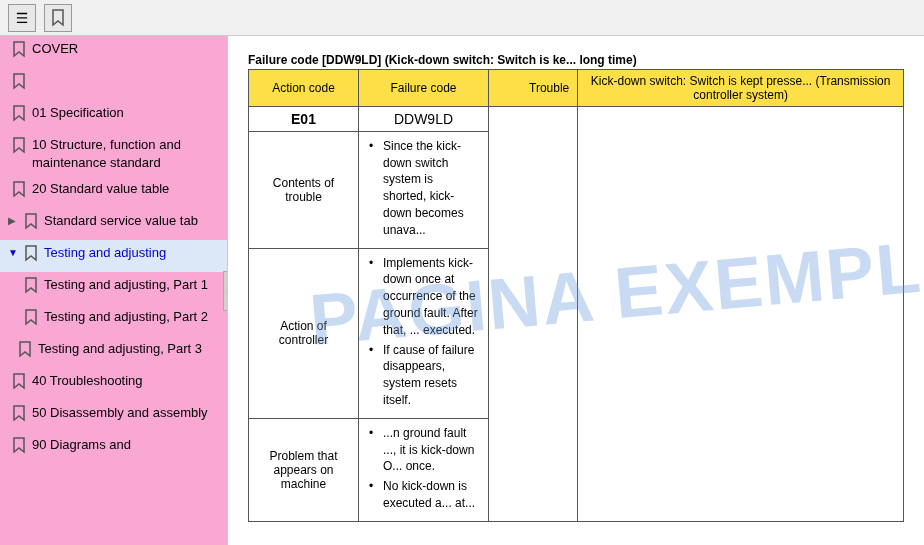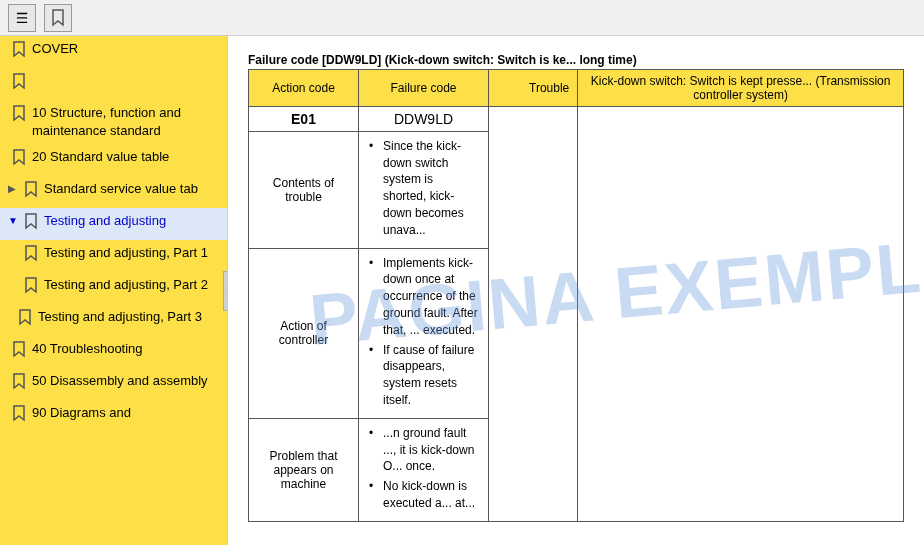--- a/index.html
+++ b/index.html
@@ -38,21 +38,21 @@
 
     .main-layout {
       display: flex;
       flex: 1;
       overflow: hidden;
     }
 
     .sidebar {
       width: 228px;
       flex-shrink: 0;
-      background: #fde047;
+      background: #f9a8d4;
       border-right: 1px solid #ccc;
       overflow-y: auto;
       position: relative;
     }
 
     .sidebar-item {
       display: flex;
       align-items: flex-start;
       padding: 4px 8px 4px 12px;
       cursor: pointer;
@@ -203,20 +203,28 @@
       </div>
 
       <div class="sidebar-item">
         <span class="bookmark-icon">
           <svg width="14" height="18" viewBox="0 0 14 18" class="bookmark-svg">
               <path d="M2 1 h10 v14 l-5-4 -5 4 Z"></path>
             </svg>
         </span>
       </div>
 
+      <div class="sidebar-item">
+        <span class="bookmark-icon">
+          <svg width="14" height="18" viewBox="0 0 14 18" class="bookmark-svg">
+              <path d="M2 1 h10 v14 l-5-4 -5 4 Z"></path>
+            </svg>
+        </span>
+        <span class="sidebar-item-label">01 Specification</span>
+      </div>
 
       <div class="sidebar-item">
         <span class="bookmark-icon">
           <svg width="14" height="18" viewBox="0 0 14 18" class="bookmark-svg">
               <path d="M2 1 h10 v14 l-5-4 -5 4 Z"></path>
             </svg>
         </span>
         <span class="sidebar-item-label">10 Structure, function and maintenance standard</span>
       </div>
 

